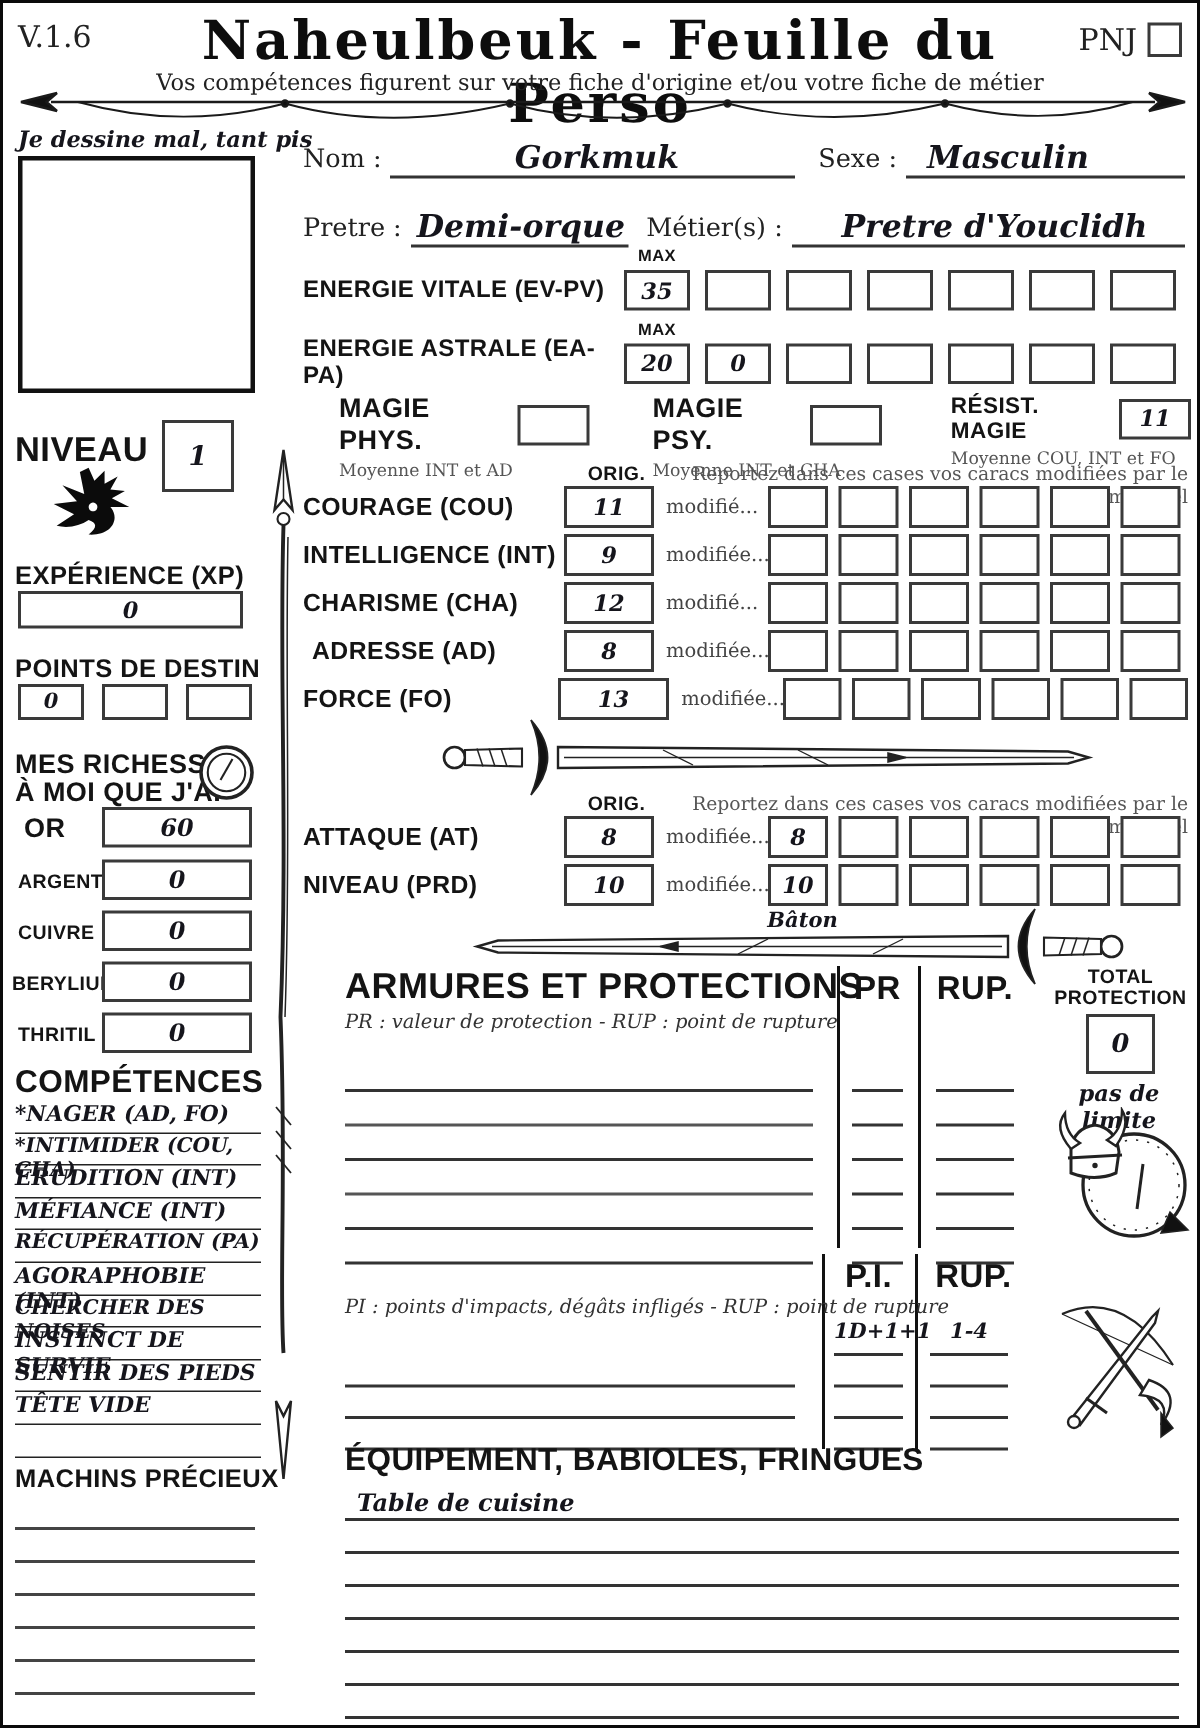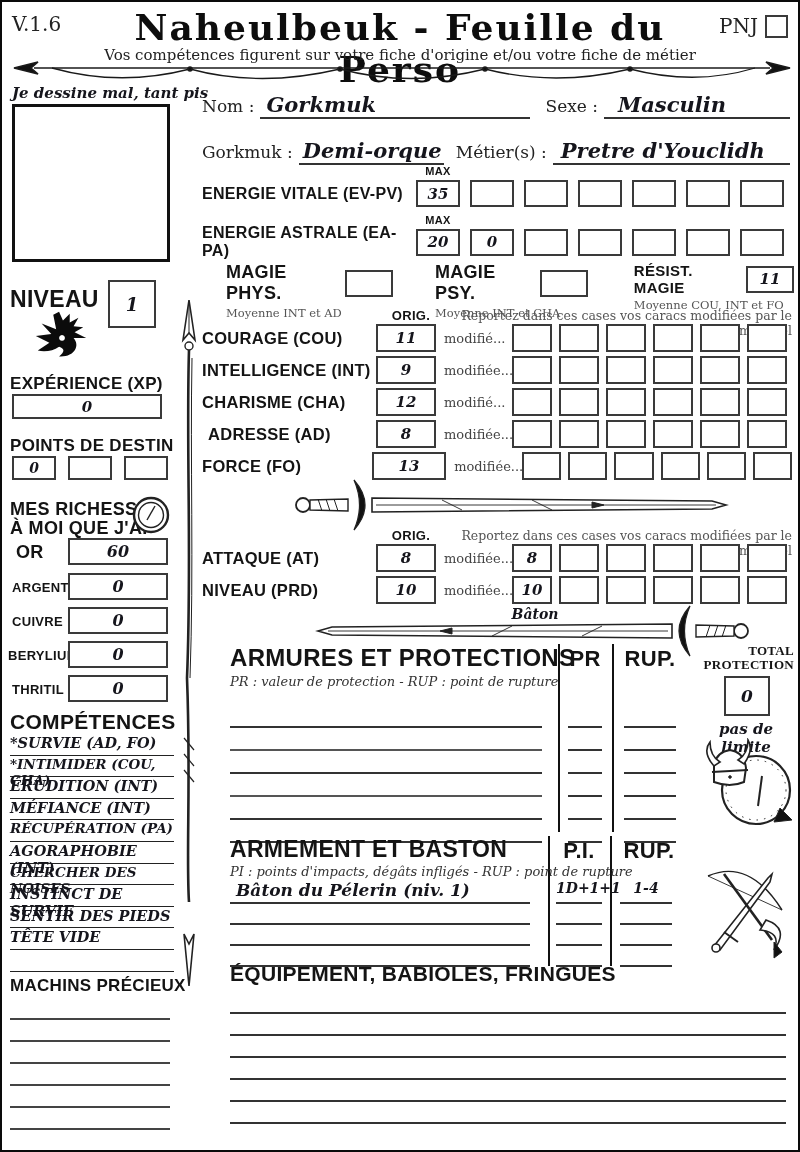--- a/index.html
+++ b/index.html
@@ -9,21 +9,21 @@
   .disp { font-family:"Liberation Sans",sans-serif; font-weight:700; color:#141414; letter-spacing:.3px; }
   .cal  { font-family:"DejaVu Serif",serif; color:#222; }
   .cali { font-family:"DejaVu Serif",serif; font-style:italic; color:#333; }
   .hw   { font-family:"DejaVu Serif",serif; font-style:italic; font-weight:600; color:#15151c; }
   .box  { border:2px solid #3a3a3a; background:#fff; display:flex; align-items:center; justify-content:center; }
   .wline{ border-bottom:2px solid #333; }
   .vline{ position:absolute; width:2px; background:#111; }
   .title{ font-family:"DejaVu Serif",serif; font-weight:700; font-size:36px; letter-spacing:2px; color:#0d0d0d; text-align:center; }
   .note { color:#555; }
   .row  { display:flex; align-items:center; }
-  .flex1{ flex:1; }
+  .flex1{ flex:1;text-align:center; }
   svg   { display:block; }
 </style>
 </head>
 <body>
 
 <div class="page">
 
   <div class="abs cal" style="left:10px;top:10px;font-size:20px;">V.1.6</div>
   <div class="abs title" style="left:90px;right:90px;top:4px;">Naheulbeuk - Feuille du Perso</div>
   <div class="abs row" style="right:10px;top:12px;">
@@ -105,21 +105,21 @@
   <div class="abs box" style="left:66px;top:639px;width:100px;height:27px;">
     <span class="hw" style="font-size:16px;">0</span>
   </div>
   <div class="abs disp" style="left:10px;top:680px;font-size:13px;">THRITIL</div>
   <div class="abs box" style="left:66px;top:673px;width:100px;height:27px;">
     <span class="hw" style="font-size:16px;">0</span>
   </div>
 
   <div class="abs disp" style="left:8px;top:708px;font-size:21px;">COMPÉTENCES</div>
   <div class="abs" style="left:8px;top:732px;width:164px;">
-    <div class="hw" style="font-size:14.5px;height:21.6px;border-bottom:1.6px solid #222;">*SURVIE (AD, FO)</div>
+    <div class="hw" style="font-size:14.5px;height:21.6px;border-bottom:1.6px solid #222;">*NAGER (AD, FO)</div>
     <div class="hw" style="font-size:13.5px;height:21.6px;border-bottom:1.6px solid #222;">*INTIMIDER (COU, CHA)</div>
     <div class="hw" style="font-size:14.5px;height:21.6px;border-bottom:1.6px solid #222;">ÉRUDITION (INT)</div>
     <div class="hw" style="font-size:14.5px;height:21.6px;border-bottom:1.6px solid #222;">MÉFIANCE (INT)</div>
     <div class="hw" style="font-size:13.5px;height:21.6px;border-bottom:1.6px solid #222;">RÉCUPÉRATION (PA)</div>
     <div class="hw" style="font-size:14.5px;height:21.6px;border-bottom:1.6px solid #222;">AGORAPHOBIE (INT)</div>
     <div class="hw" style="font-size:13.5px;height:21.6px;border-bottom:1.6px solid #222;">CHERCHER DES NOISES</div>
     <div class="hw" style="font-size:14.5px;height:21.6px;border-bottom:1.6px solid #222;">INSTINCT DE SURVIE</div>
     <div class="hw" style="font-size:14.5px;height:21.6px;border-bottom:1.6px solid #222;">SENTIR DES PIEDS</div>
     <div class="hw" style="font-size:14.5px;height:21.6px;border-bottom:1.6px solid #222;">TÊTE VIDE</div>
     <div style="height:21.6px;border-bottom:1.6px solid #222;"></div>
@@ -154,21 +154,21 @@
 
   <div class="abs" style="left:198px;top:84px;width:594px;height:1064px;">
 
     <div class="abs row" style="left:2px;top:6px;width:588px;">
       <span class="cal" style="font-size:17px;white-space:nowrap;">Nom :</span>
       <span class="hw wline flex1" style="font-size:21px;margin:0 16px 0 6px;padding-left:6px;">Gorkmuk</span>
       <span class="cal" style="font-size:17px;white-space:nowrap;">Sexe :</span>
       <span class="hw wline" style="font-size:21px;width:186px;margin-left:6px;padding-left:14px;">Masculin</span>
     </div>
     <div class="abs row" style="left:2px;top:52px;width:588px;">
-      <span class="cal" style="font-size:17px;white-space:nowrap;">Gorkmuk :</span>
+      <span class="cal" style="font-size:17px;white-space:nowrap;">Pretre :</span>
       <span class="hw wline" style="font-size:21px;width:145px;margin-left:6px;padding-left:4px;">Demi-orque</span>
       <span class="cal" style="font-size:17px;white-space:nowrap;margin-left:12px;">Métier(s) :</span>
       <span class="hw wline flex1" style="font-size:21px;margin-left:6px;padding-left:8px;">Pretre d'Youclidh</span>
     </div>
 
     <div class="abs row" style="left:2px;top:94px;width:588px;">
       <span class="disp" style="width:214px;font-size:16px;">ENERGIE VITALE (EV-PV)</span>
       <span style="position:relative;">
         <span class="abs disp" style="top:-15px;left:0;width:44px;text-align:center;font-size:11px;">MAX</span>
         <span class="box" style="width:44px;height:27px;">
@@ -394,21 +394,21 @@
       <div class="abs wline" style="left:30px;top:131px;width:312px;height:22px;border-color:#555;"></div>
       <div class="abs wline" style="left:368px;top:131px;width:34px;height:22px;"></div>
       <div class="abs wline" style="left:424px;top:131px;width:52px;height:22px;"></div>
       <div class="abs wline" style="left:30px;top:154px;width:312px;height:22px;"></div>
       <div class="abs wline" style="left:368px;top:154px;width:34px;height:22px;"></div>
       <div class="abs wline" style="left:424px;top:154px;width:52px;height:22px;"></div>
       <div class="abs wline" style="left:30px;top:177px;width:312px;height:22px;"></div>
       <div class="abs wline" style="left:368px;top:177px;width:34px;height:22px;"></div>
       <div class="abs wline" style="left:424px;top:177px;width:52px;height:22px;"></div>
 
-      <div class="abs disp" style="left:500px;top:0;width:94px;text-align:right;font-size:13px;line-height:14px;font-family:Liberation Serif, serif;">
+      <div class="abs disp" style="left:500px;top:0;width:94px;text-align:center;font-size:13px;line-height:14px;">
         <div>TOTAL</div>
         <div>PROTECTION</div>
       </div>
       <div class="abs box" style="left:524px;top:32px;width:46px;height:40px;">
         <span class="hw" style="font-size:17px;">0</span>
       </div>
       <div class="abs hw" style="left:496px;top:76px;width:100px;text-align:center;font-size:15px;">pas de limite</div>
       <span class="abs" style="left:500px;top:94px;">
         <svg width="94" height="98" viewBox="0 0 94 98">
           <g stroke="#222" fill="#fff">
@@ -423,26 +423,24 @@
             <path d="M44 26 Q54 12 48 2 Q48 16 38 22 Z" stroke-width="1.6"></path>
             <circle cx="30" cy="39" r="1.3" fill="#222"></circle>
           </g>
         </svg>
       </span>
     </div>
 
     <div class="abs" style="left:0;top:750px;width:594px;height:132px;">
       <div class="vline" style="left:348px;top:0;height:130px;"></div>
       <div class="vline" style="left:410px;top:0;height:130px;"></div>
-      <div class="abs disp" style="left:30px;top:0;font-size:23px;">ARMEMENT ET BASTON</div>
       <div class="abs cali" style="left:30px;top:28px;font-size:13px;">PI : points d'impacts, dégâts infligés - RUP : point de rupture</div>
       <div class="abs disp" style="left:348px;top:2px;width:62px;text-align:center;font-size:22px;">P.I.</div>
       <div class="abs disp" style="left:410px;top:2px;width:78px;text-align:center;font-size:22px;">RUP.</div>
 
-      <div class="abs wline hw" style="left:30px;top:44px;width:300px;height:24px;font-size:17px;padding-left:6px;">Bâton du Pélerin (niv. 1)</div>
       <div class="abs wline hw" style="left:356px;top:44px;width:46px;height:24px;font-size:14px;text-align:center;">1D+1+1</div>
       <div class="abs wline hw" style="left:420px;top:44px;width:52px;height:24px;font-size:14px;text-align:center;">1-4</div>
 
       <div class="abs wline" style="left:30px;top:69px;width:300px;height:20px;"></div>
       <div class="abs wline" style="left:356px;top:69px;width:46px;height:20px;"></div>
       <div class="abs wline" style="left:420px;top:69px;width:52px;height:20px;"></div>
       <div class="abs wline" style="left:30px;top:90px;width:300px;height:20px;"></div>
       <div class="abs wline" style="left:356px;top:90px;width:46px;height:20px;"></div>
       <div class="abs wline" style="left:420px;top:90px;width:52px;height:20px;"></div>
       <div class="abs wline" style="left:30px;top:111px;width:300px;height:20px;"></div>
@@ -461,20 +459,21 @@
             <path d="M72 66 Q96 74 80 96 Q88 78 66 76 Z" fill="#fff" stroke-width="1.6"></path>
             <path d="M80 88 L88 98 L80 104 Z" fill="#111"></path>
           </g>
         </svg>
       </span>
     </div>
 
     <div class="abs" style="left:0;top:876px;width:594px;height:188px;">
       <div class="abs disp" style="left:30px;top:0;font-size:21px;">ÉQUIPEMENT, BABIOLES, FRINGUES</div>
       <div class="abs" style="left:30px;top:30px;width:556px;">
+        <div class="wline hw" style="height:22px;font-size:16px;padding-left:8px;">Table de cuisine</div>
         <div class="wline" style="height:22px;"></div>
         <div class="wline" style="height:22px;"></div>
         <div class="wline" style="height:22px;"></div>
         <div class="wline" style="height:22px;"></div>
         <div class="wline" style="height:22px;"></div>
         <div class="wline" style="height:22px;"></div>
       </div>
     </div>
 
   </div>

